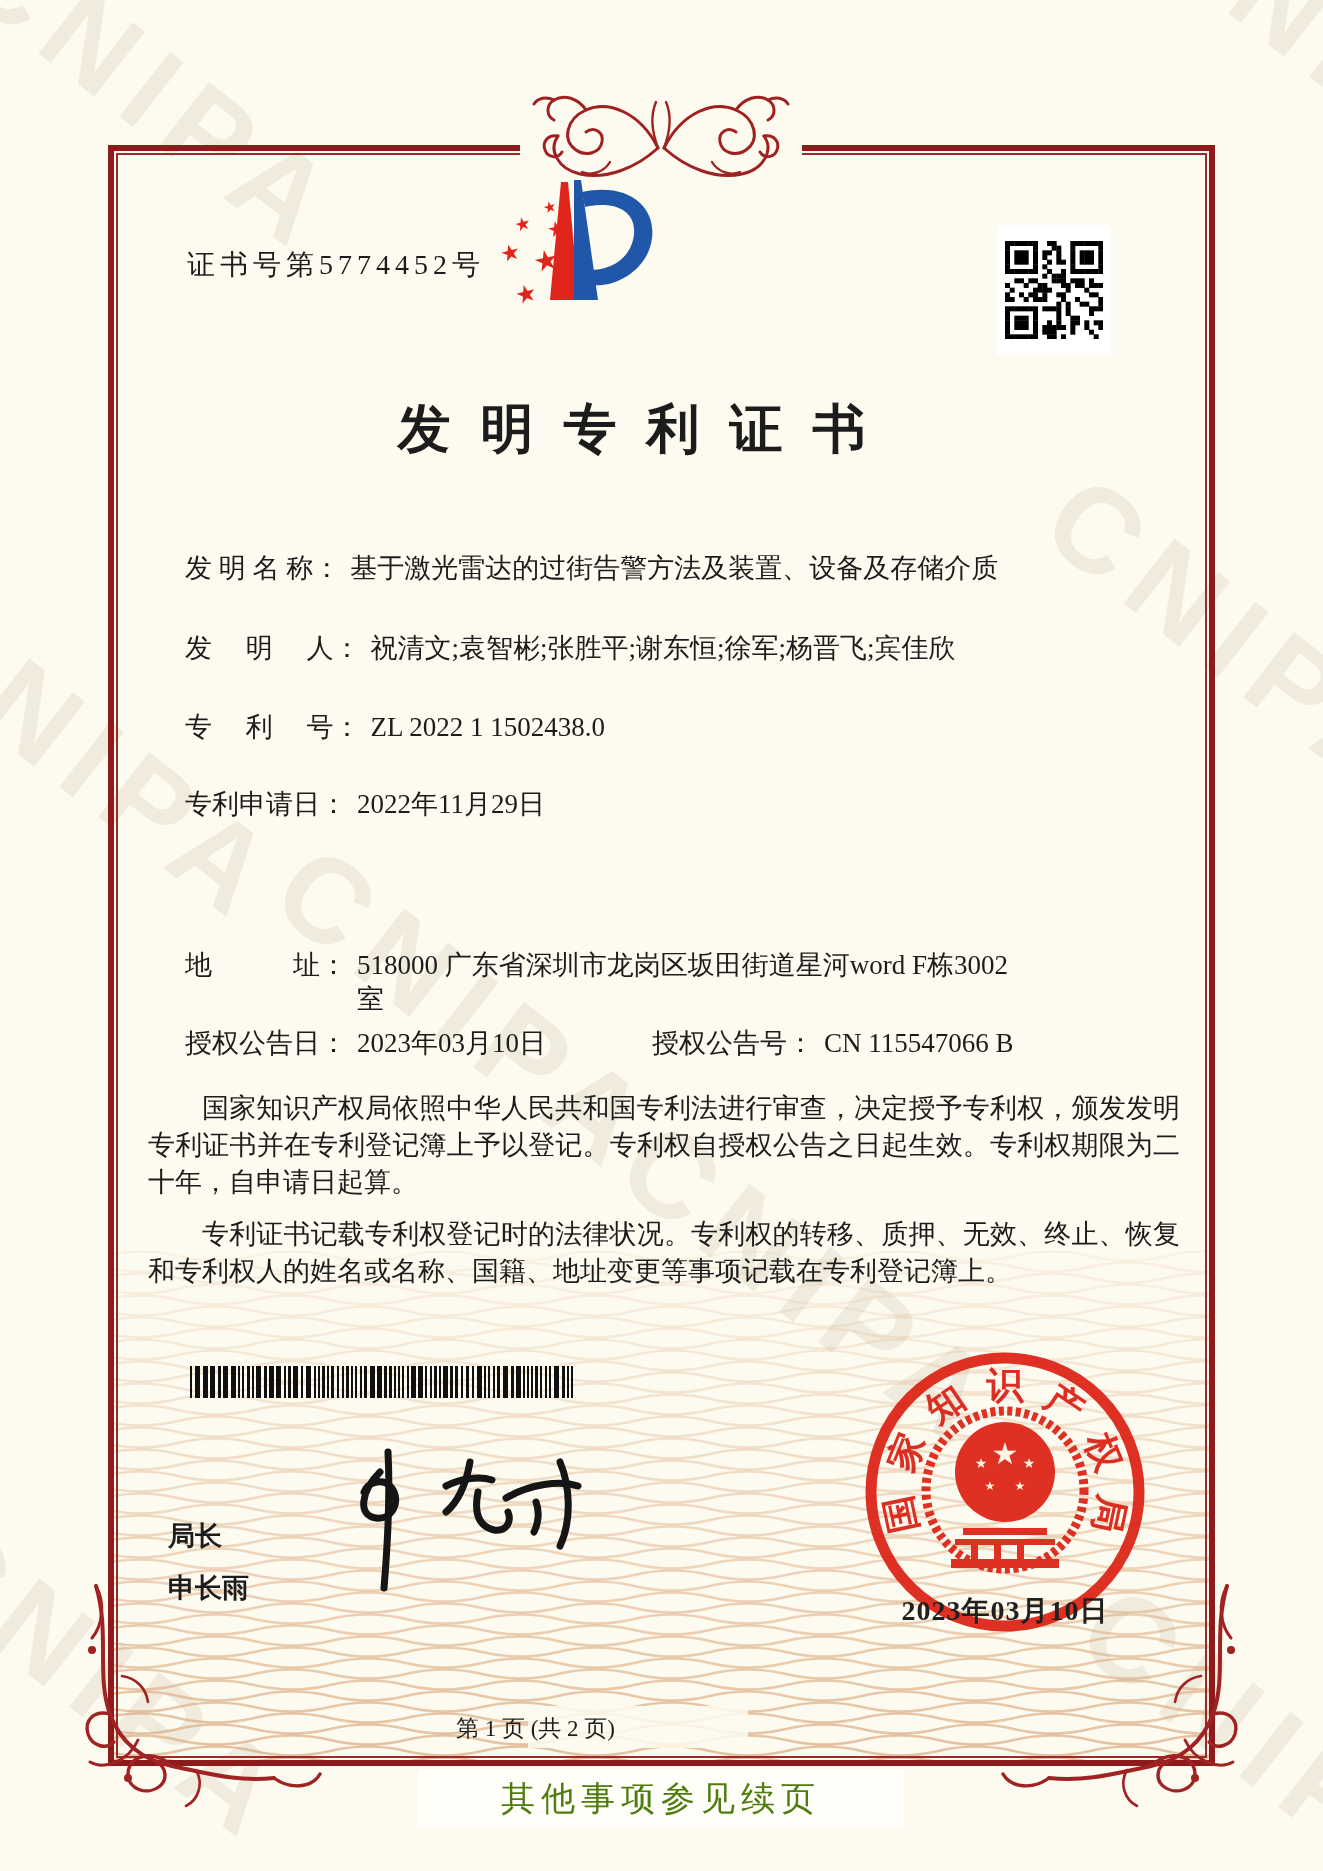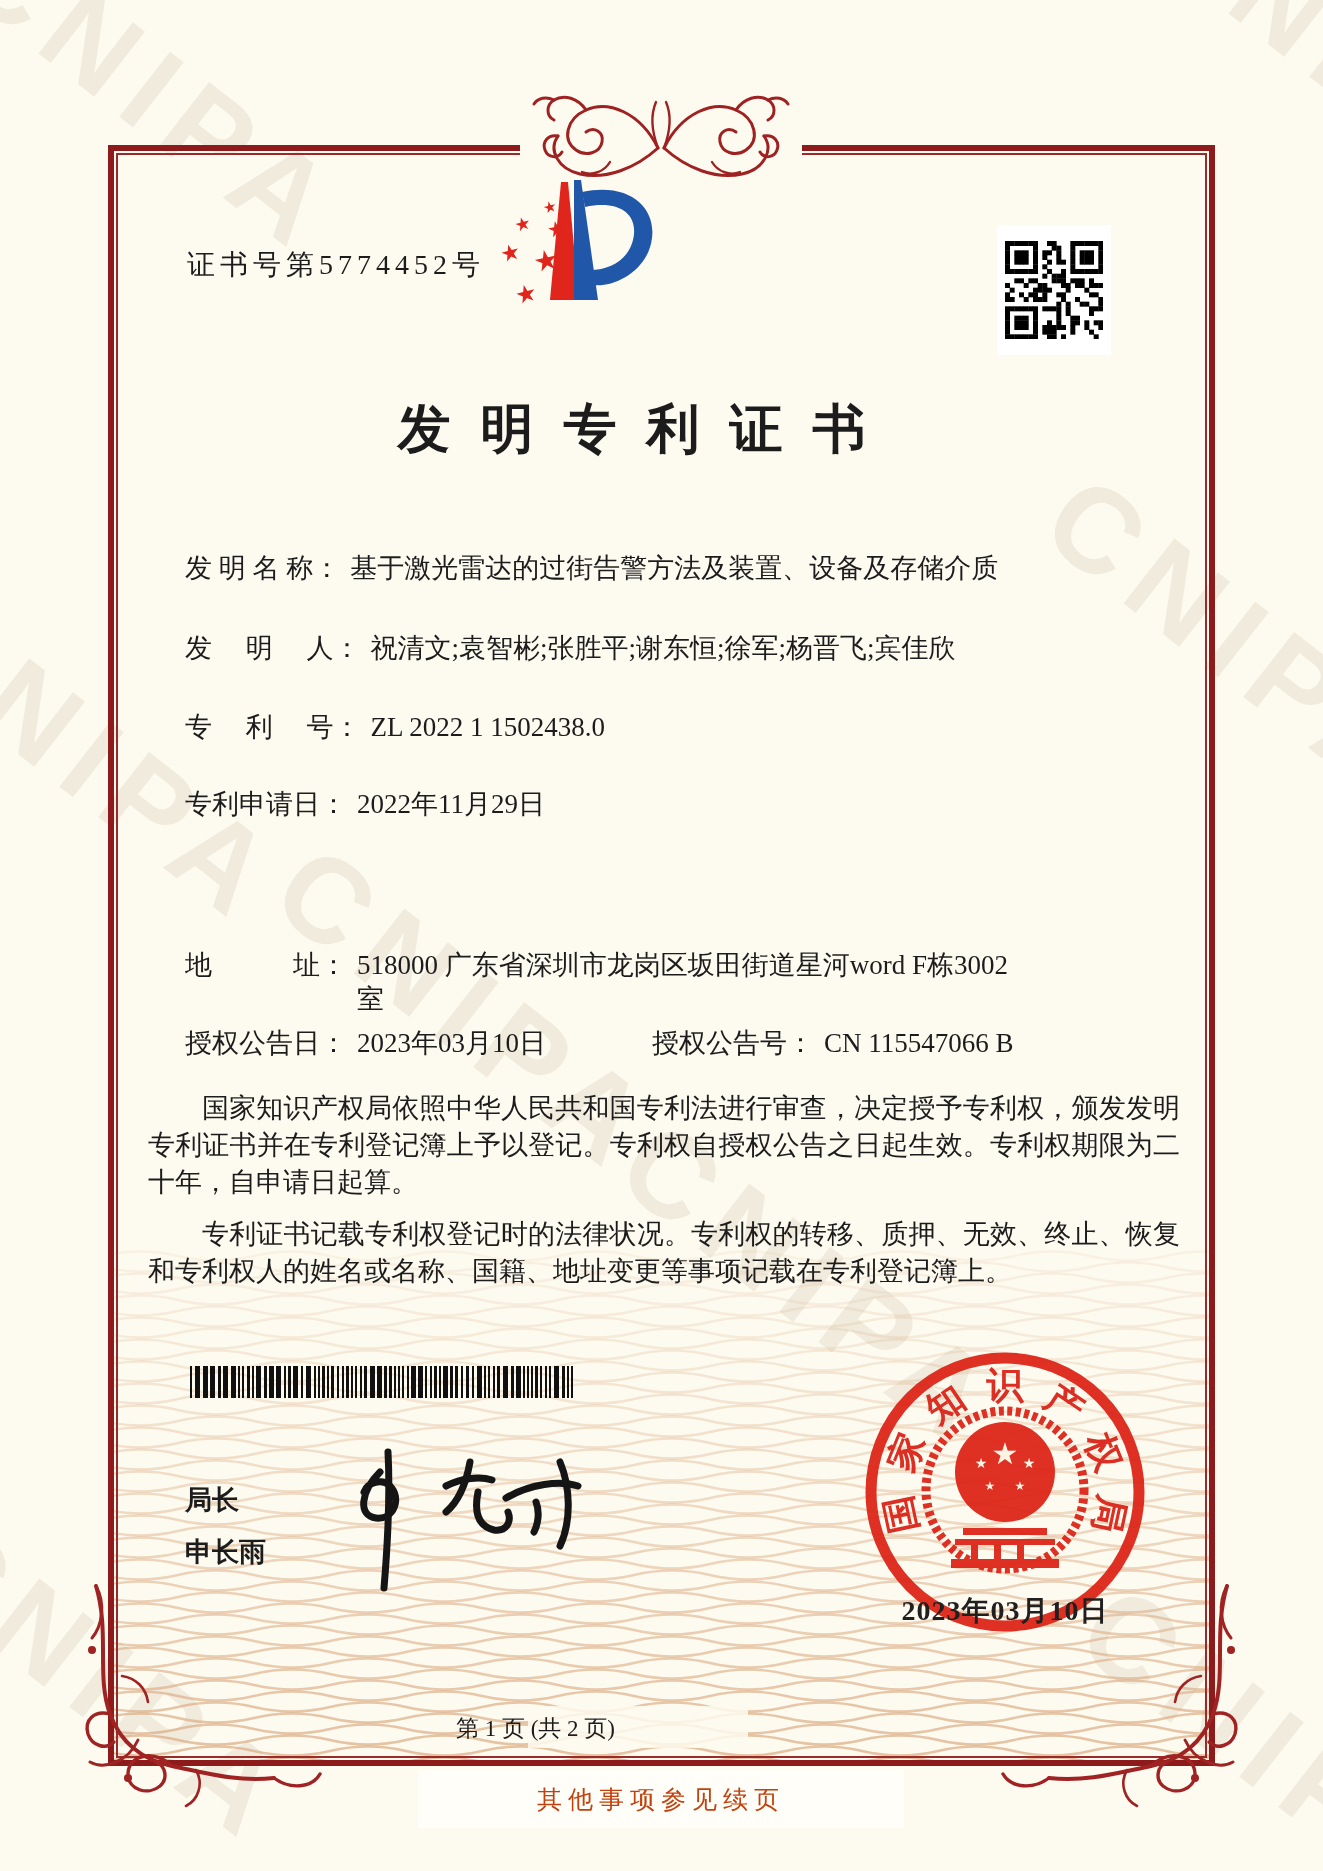--- a/index.html
+++ b/index.html
@@ -42,40 +42,40 @@
   .r1{top:551px}.r2{top:631px}.r3{top:710px}.r4{top:787px}.r5{top:867px}
   .r6{top:948px}.r6 .fvalue{white-space:normal;width:676px;line-height:34px;}
   .r7a{top:1026px}.r7b{top:1026px;left:652px}
 
   .body-text{position:absolute;left:148px;top:1090px;width:1032px;font-size:27px;
              line-height:37px;text-align:justify;}
   .body-text p{margin:0 0 15px 0;text-indent:54px;}
 
   .barcode{position:absolute;left:190px;top:1366px;}
 
-  .sig-label{position:absolute;left:185px;font-size:27px;font-weight:bold;
-             font-family:"Liberation Sans","DejaVu Sans",sans-serif;}
+  .sig-label{position:absolute;left:168px;font-size:27px;font-weight:bold;
+             font-family:"Liberation Sans","DejaVu Sans",sans-serif;margin-top:36px;}
   .sigt{top:1482px}.sign{top:1534px}
   .signature{position:absolute;left:300px;top:1428px;}
 
   
   .seal{position:absolute;left:855px;top:1342px;width:300px;height:300px;opacity:.95;}
   .seal svg{position:absolute;left:0;top:0;}
   .sealch{position:absolute;left:150px;top:150px;font-size:37px;font-weight:bold;color:#dc241a;
           transform:translate(-50%,-50%) rotate(var(--a)) translateY(-106px);}
   .sealdate{position:absolute;left:0;top:250px;width:100%;text-align:center;font-size:28px;
             color:#151515;font-weight:bold;letter-spacing:1px;}
 
   .pagefoot-patch{position:absolute;left:528px;top:1706px;width:220px;height:42px;
                   background:rgba(253,250,239,0.85);}
   .pagefoot{position:absolute;left:0;top:1713px;width:1071px;text-align:center;font-size:23px;}
 
   .contbox{position:absolute;left:418px;top:1770px;width:486px;height:58px;background:#fffef9;
            display:flex;align-items:center;justify-content:center;
-           font-size:25px;letter-spacing:6px;color:#c2410c;}
+           font-size:34px;letter-spacing:6px;color:#4d7c0f;}
 </style>
 </head>
 <body>
 
 <div id="page">
 
   <span class="wm wm1">CNIPA</span>
   <span class="wm wm2">CNIPA</span>
   <span class="wm wm3">CNIPA</span>
   <span class="wm wm4">CNIPA</span>

